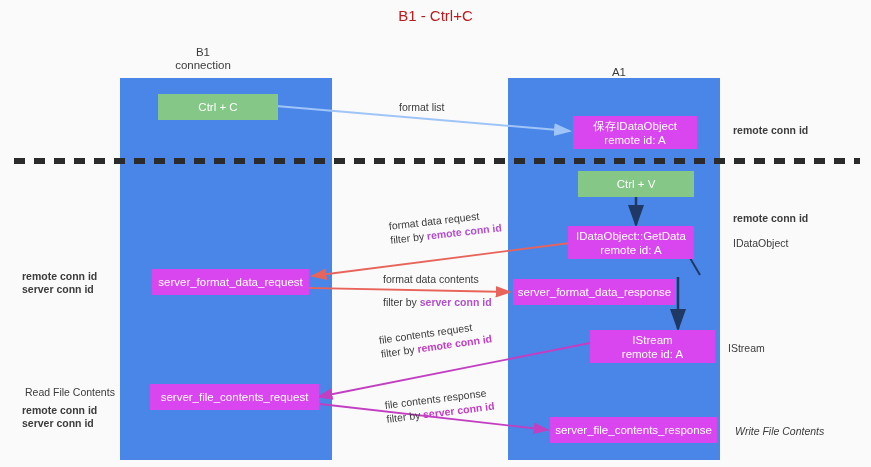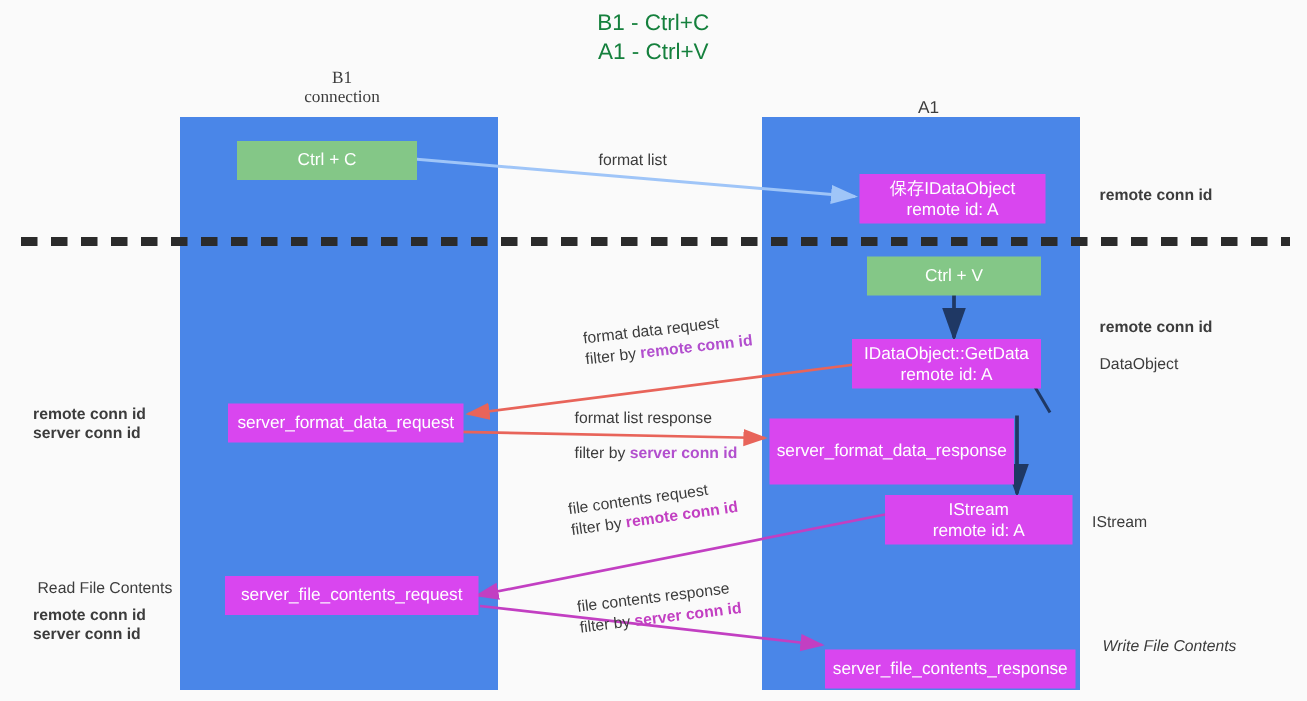--- a/index.html
+++ b/index.html
@@ -3,21 +3,21 @@
 <meta charset="utf-8">
 <style>
   html,body{margin:0;padding:0;background:#fafafa;}
   body{font-family:"Liberation Sans","DejaVu Sans",sans-serif;}
   #stage{position:relative;width:871px;height:467px;background:#fafafa;overflow:hidden;}
   svg#layer{position:absolute;left:0;top:0;width:871px;height:467px;pointer-events:none;}
 
   .lane{position:absolute;background:#4a86e8;}
   .lane-hdr{position:absolute;text-align:center;color:#3c3c3c;font-size:11.5px;line-height:13px;}
 
-  .title{position:absolute;left:0;top:6px;width:871px;text-align:center;color:#15803d;
+  .title{position:absolute;left:0;top:6px;width:871px;text-align:center;color:#b91c1c;
          font-size:15px;line-height:19px;}
 
   .node{position:absolute;box-sizing:border-box;color:#ffffff;display:flex;
         flex-direction:column;align-items:center;justify-content:center;
         font-size:11.5px;line-height:14px;text-align:right;}
   .node.orange{background:#d946ef;}
   .node.green{background:#84c787;}
   .node span{display:block;}
 
   .lbl{position:absolute;color:#3c3c3c;font-size:10.5px;line-height:14px;white-space:nowrap;}
@@ -27,24 +27,23 @@
   .magenta{color:#c23fc2;font-weight:bold;}
   .side{position:absolute;font-size:10.5px;line-height:14px;white-space:nowrap;color:#3c3c3c;}
 </style>
 </head>
 <body>
 
 <div id="stage">
 
   <div class="title">
     <div>B1 - Ctrl+C</div>
-    <div>A1 - Ctrl+V</div>
   </div>
 
-  <div class="lane-hdr" style="left:149px;top:46px;width:158px;font-family:Liberation Serif, serif;">
+  <div class="lane-hdr" style="left:124px;top:46px;width:158px;">
     <div>B1</div>
     <div>connection</div>
   </div>
   <div class="lane-hdr" style="left:540px;top:46px;width:158px;margin-top:20px;">
     <div>A1</div>
     <div>remote</div>
   </div>
 
   <div class="lane" style="left:120px;top:78px;width:212px;height:382px;"></div>
   <div class="lane" style="left:508px;top:78px;width:212px;height:382px;"></div>
@@ -99,48 +98,48 @@
 
   <div class="node orange" style="left:568px;top:226px;width:126px;height:33px;">
     <span>IDataObject::GetData</span>
     <span>remote id: A</span>
   </div>
 
   <div class="node orange" style="left:152px;top:269px;width:157px;height:26px;">
     <span>server_format_data_request</span>
   </div>
 
-  <div class="node orange" style="left:513px;top:279px;width:163px;height:44px;">
+  <div class="node orange" style="left:513px;top:279px;width:163px;height:26px;">
     <span>server_format_data_response</span>
   </div>
 
   <div class="node orange" style="left:590px;top:330px;width:125px;height:33px;">
     <span>IStream</span>
     <span>remote id: A</span>
   </div>
 
   <div class="node orange" style="left:150px;top:384px;width:169px;height:26px;">
     <span>server_file_contents_request</span>
   </div>
 
-  <div class="node orange" style="left:550px;top:417px;width:167px;height:26px;margin-top:16px;">
+  <div class="node orange" style="left:550px;top:417px;width:167px;height:26px;">
     <span>server_file_contents_response</span>
   </div>
 
   <div class="lbl" style="left:399px;top:100px;">format list</div>
 
   <div class="lbl rot" style="left:388px;top:219px;transform:rotate(-6.5deg);">
     <div>format data request</div>
     <div>
       <span>filter by </span><span class="purple">remote conn id</span>
     </div>
   </div>
 
   <div class="lbl" style="left:383px;top:272px;">
-    <div>format list response</div>
+    <div>format data contents</div>
     <div style="margin-top:9px;">
       <span>filter by </span><span class="purple">server conn id</span>
     </div>
   </div>
 
   <div class="lbl rot" style="left:378px;top:333px;transform:rotate(-8deg);">
     <div>file contents request</div>
     <div>
       <span>filter by </span><span class="magenta">remote conn id</span>
     </div>
@@ -150,21 +149,21 @@
     <div>file contents response</div>
     <div>
       <span>filter by </span><span class="magenta">server conn id</span>
     </div>
   </div>
 
   <div class="side purple" style="left:733px;top:123px;">remote conn id</div>
 
   <div class="side purple" style="left:733px;top:211px;">remote conn id</div>
 
-  <div class="side" style="left:733px;top:236px;">DataObject</div>
+  <div class="side" style="left:733px;top:236px;">IDataObject</div>
 
   <div class="side" style="left:728px;top:341px;">IStream</div>
 
   <div class="side" style="left:735px;top:424px;font-style:italic;">Write File Contents</div>
 
   <div class="side purple" style="left:22px;top:269px;">remote conn id</div>
   <div class="side green-t" style="left:22px;top:282px;">server conn id</div>
 
   <div class="side" style="left:25px;top:385px;">Read File Contents</div>
   <div class="side purple" style="left:22px;top:403px;">remote conn id</div>

